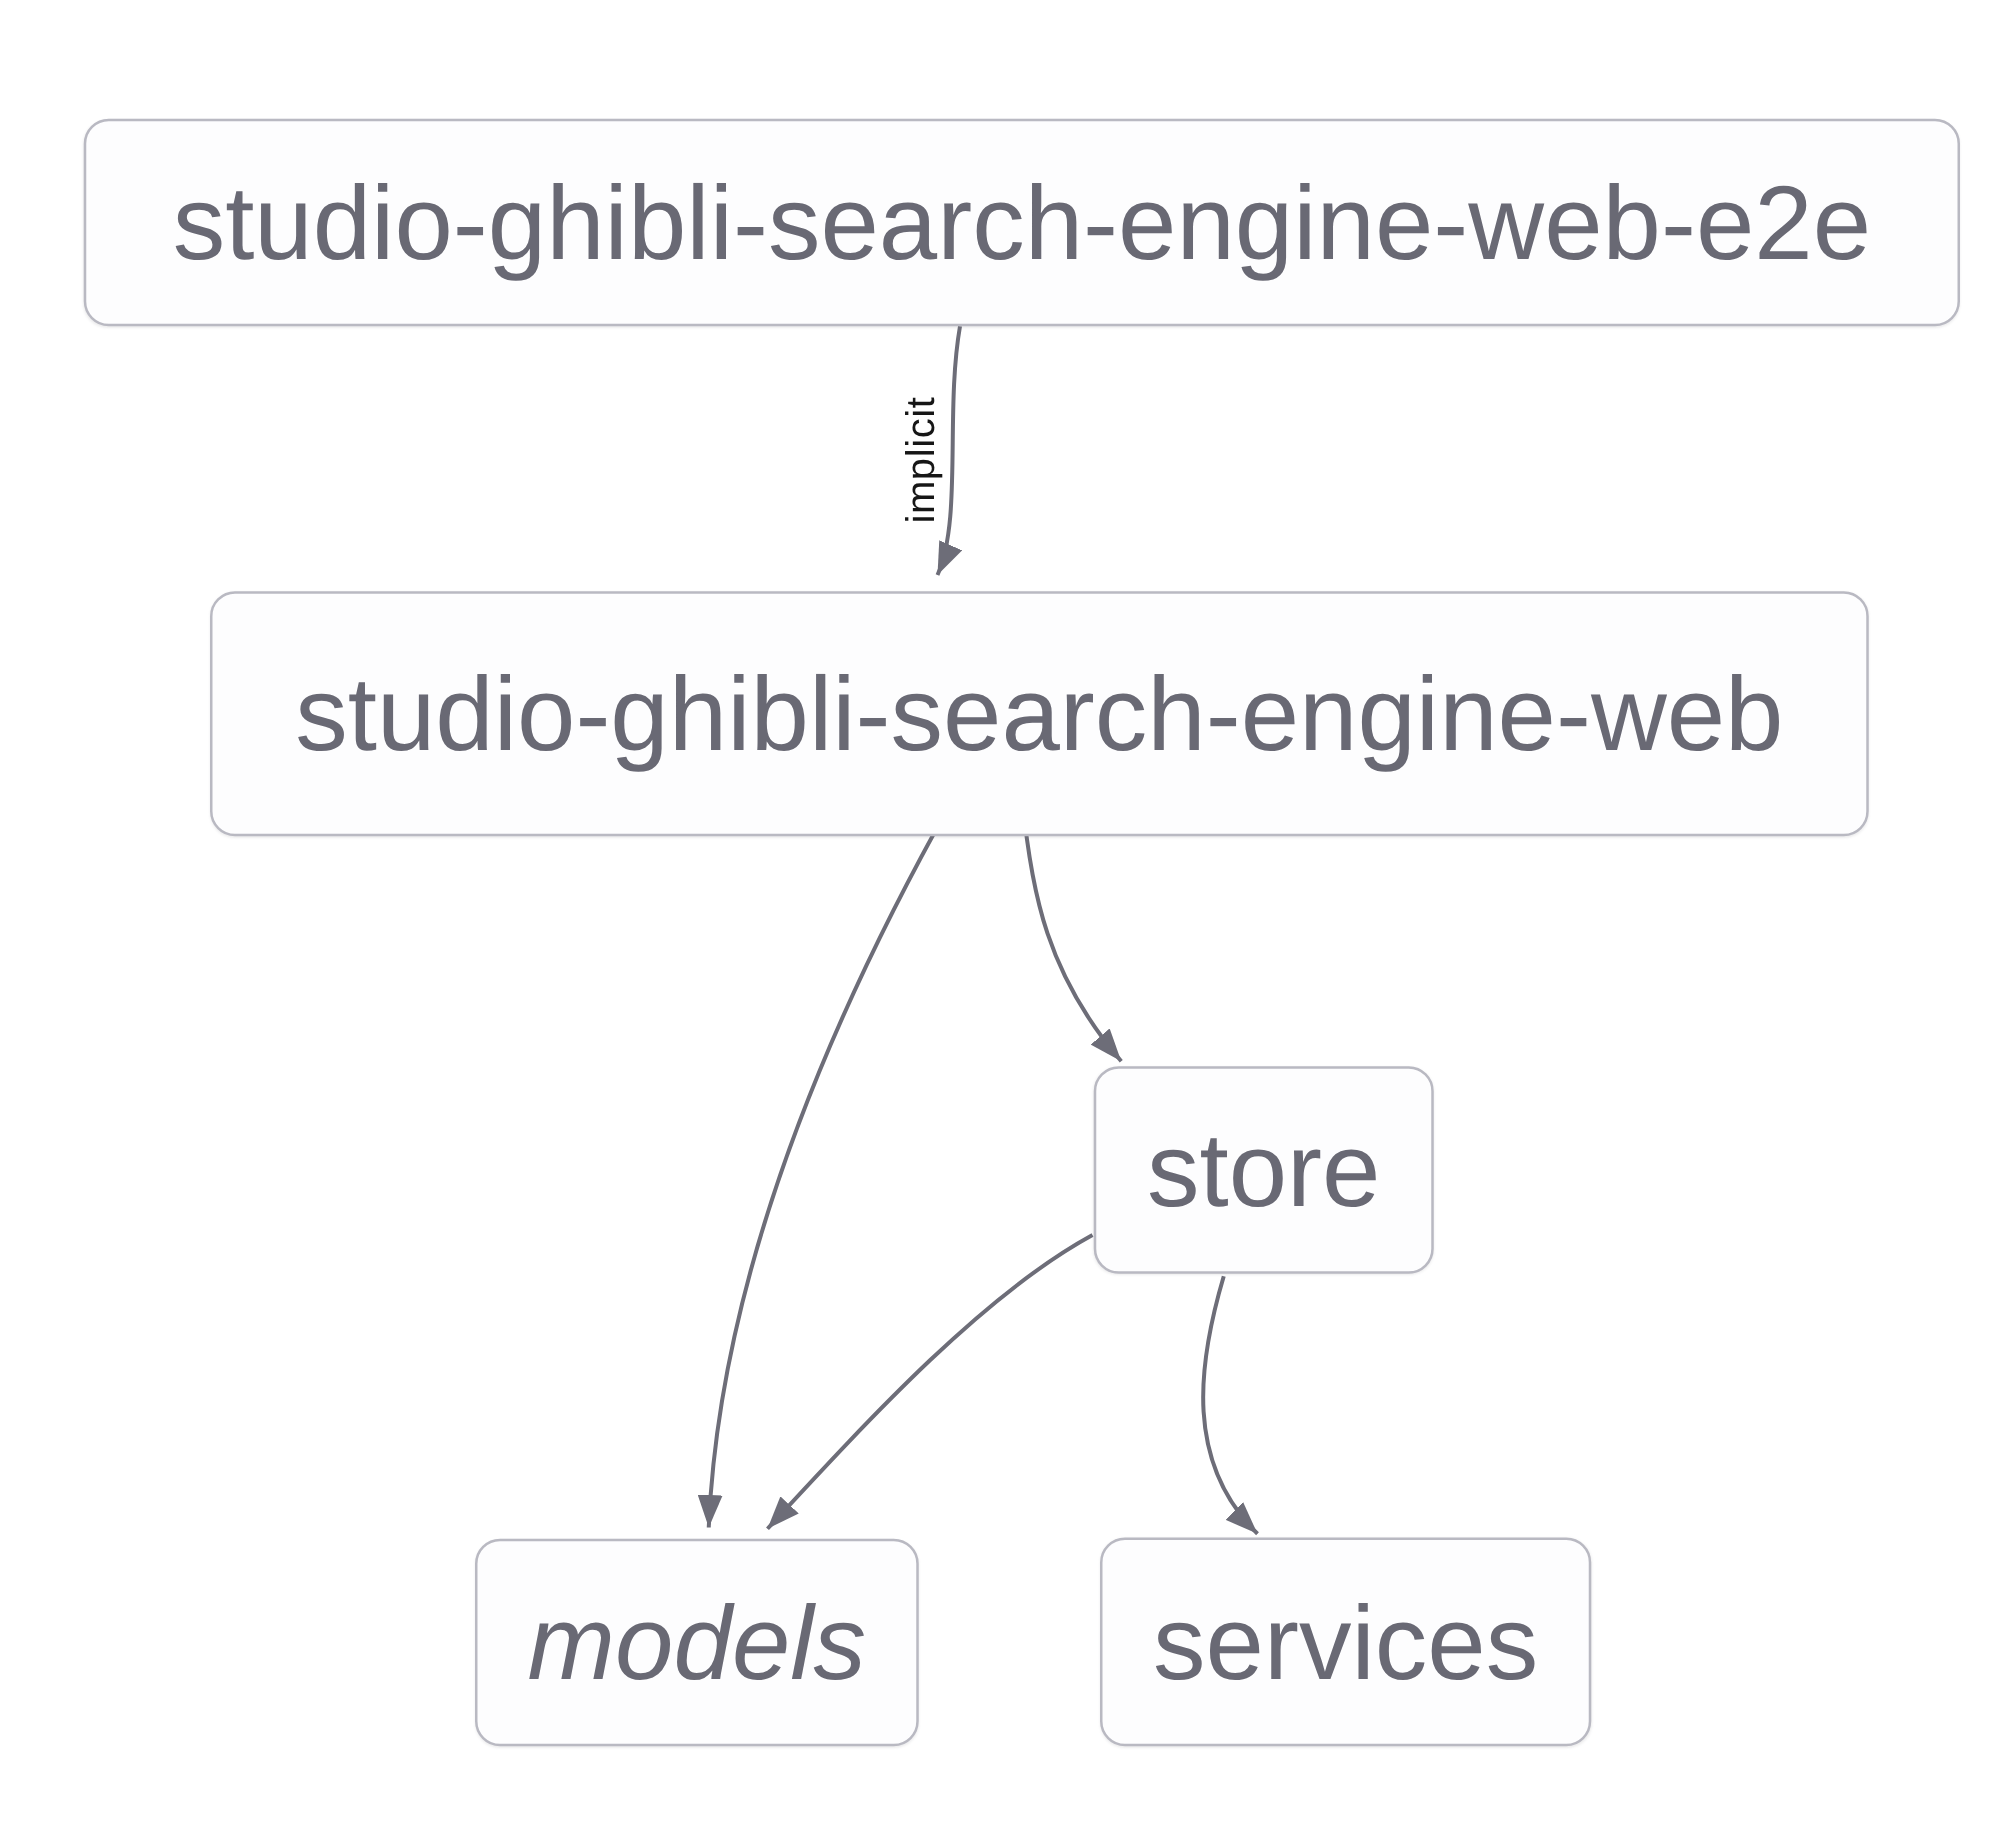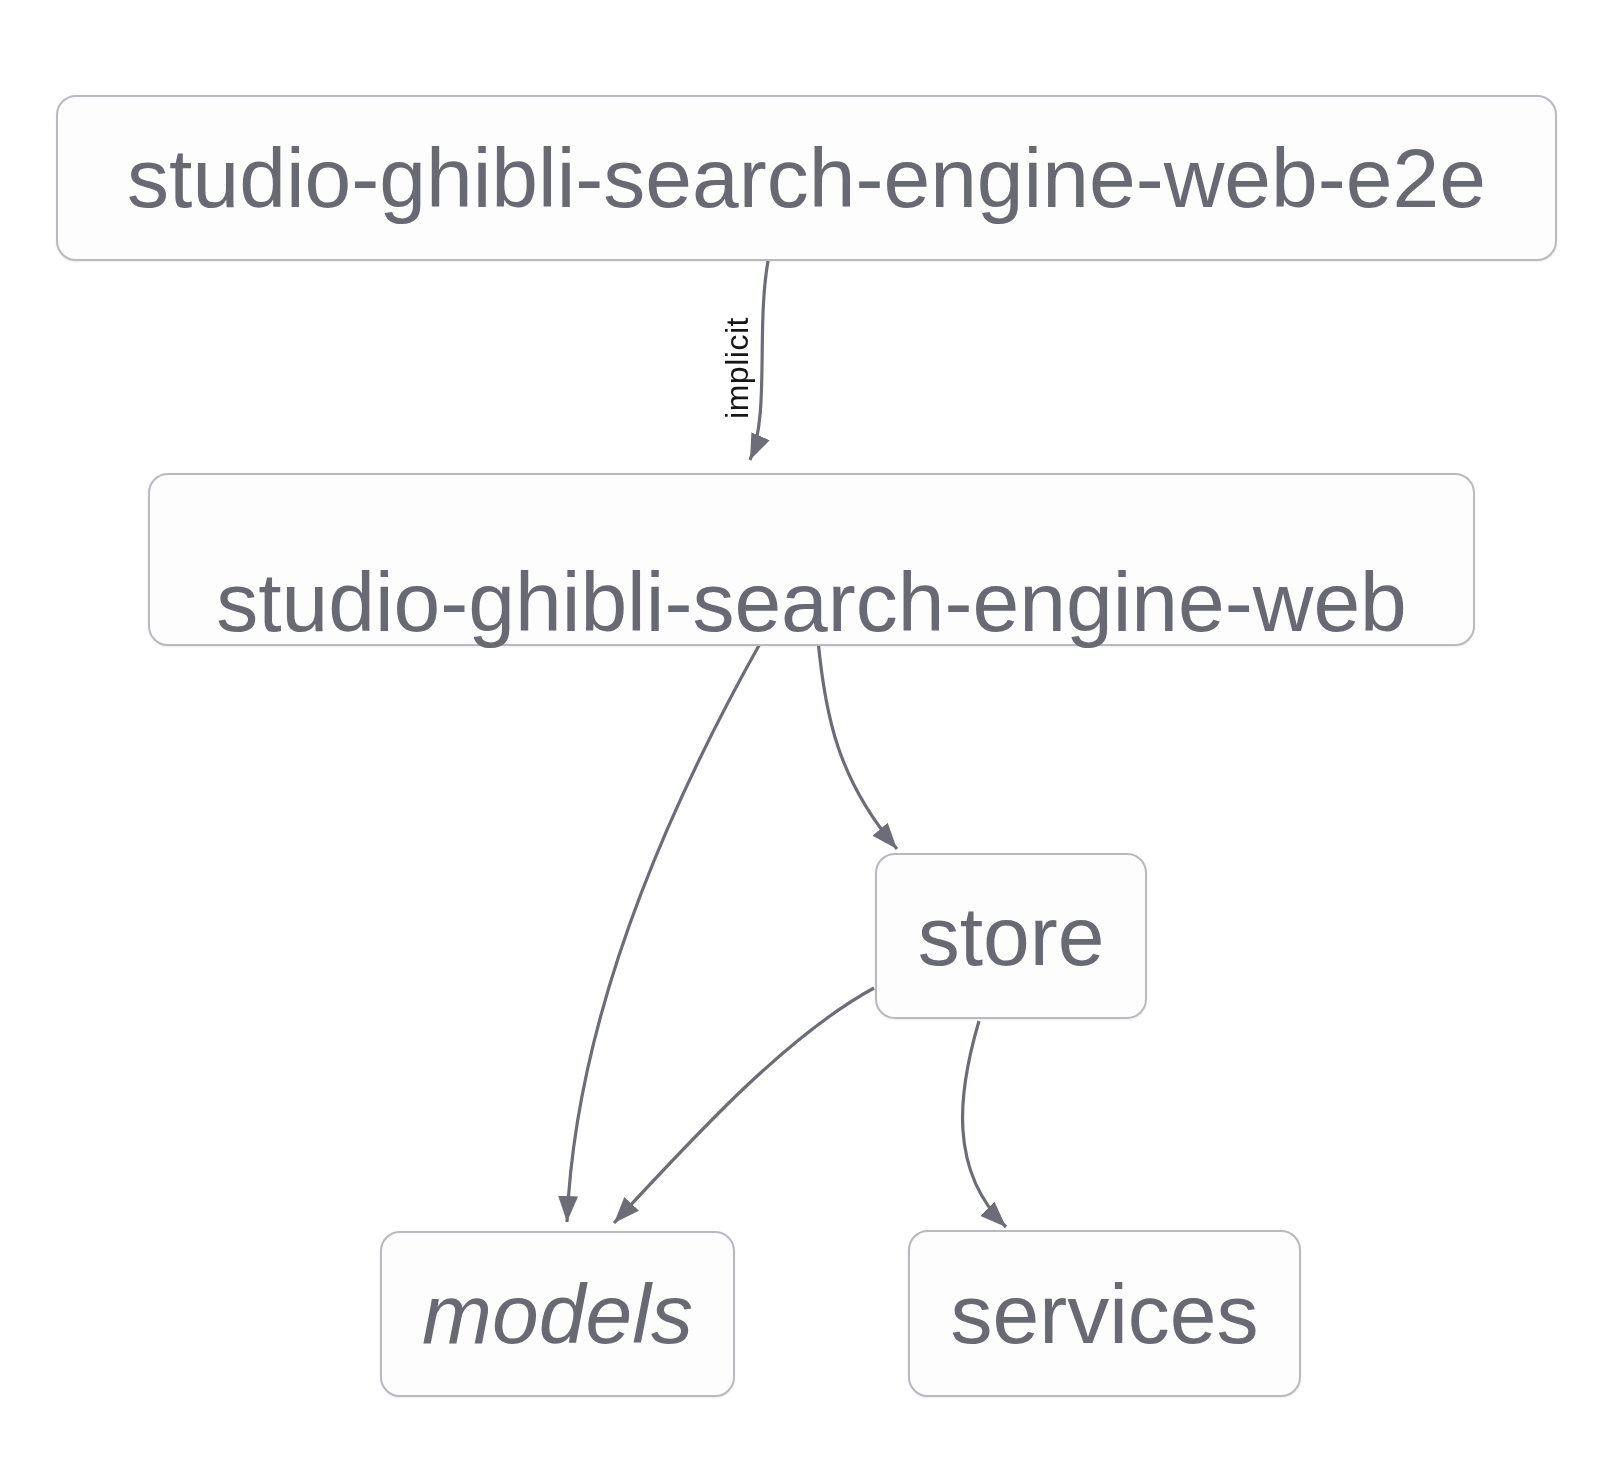--- a/index.html
+++ b/index.html
@@ -37,25 +37,25 @@
     display: flex;
     align-items: center;
     justify-content: center;
     color: #696974;
     font-size: 84px;
     line-height: 1;
     white-space: nowrap;
     box-shadow: 0 1px 2px rgba(100,100,110,0.12);
     cursor: pointer;
   }
-  #node-e2e      { left: 56px;  top: 95px;   width: 1501px; height: 166px; }
-  #node-web      { left: 148px; top: 473px;  width: 1327px; height: 173px; align-items: flex-end; }
+  #node-e2e      { left: 67px;  top: 95px;   width: 1501px; height: 166px; }
+  #node-web      { left: 168px; top: 473px;  width: 1327px; height: 196px; }
   #node-store    { left: 875px; top: 853px;  width: 272px;  height: 166px; }
   #node-models   { left: 380px; top: 1231px; width: 355px;  height: 166px; font-style: italic; }
-  #node-services { left: 880px; top: 1230px; width: 393px;  height: 167px; margin-left: 28px; }
+  #node-services { left: 880px; top: 1230px; width: 393px;  height: 167px; }
   .edge-label {
     position: absolute;
     left: 737px;
     top: 368px;
     transform: translate(-50%, -50%) rotate(-90deg);
     font-size: 32px;
     color: #161616;
     white-space: nowrap;
     letter-spacing: 0.5px;
   }

